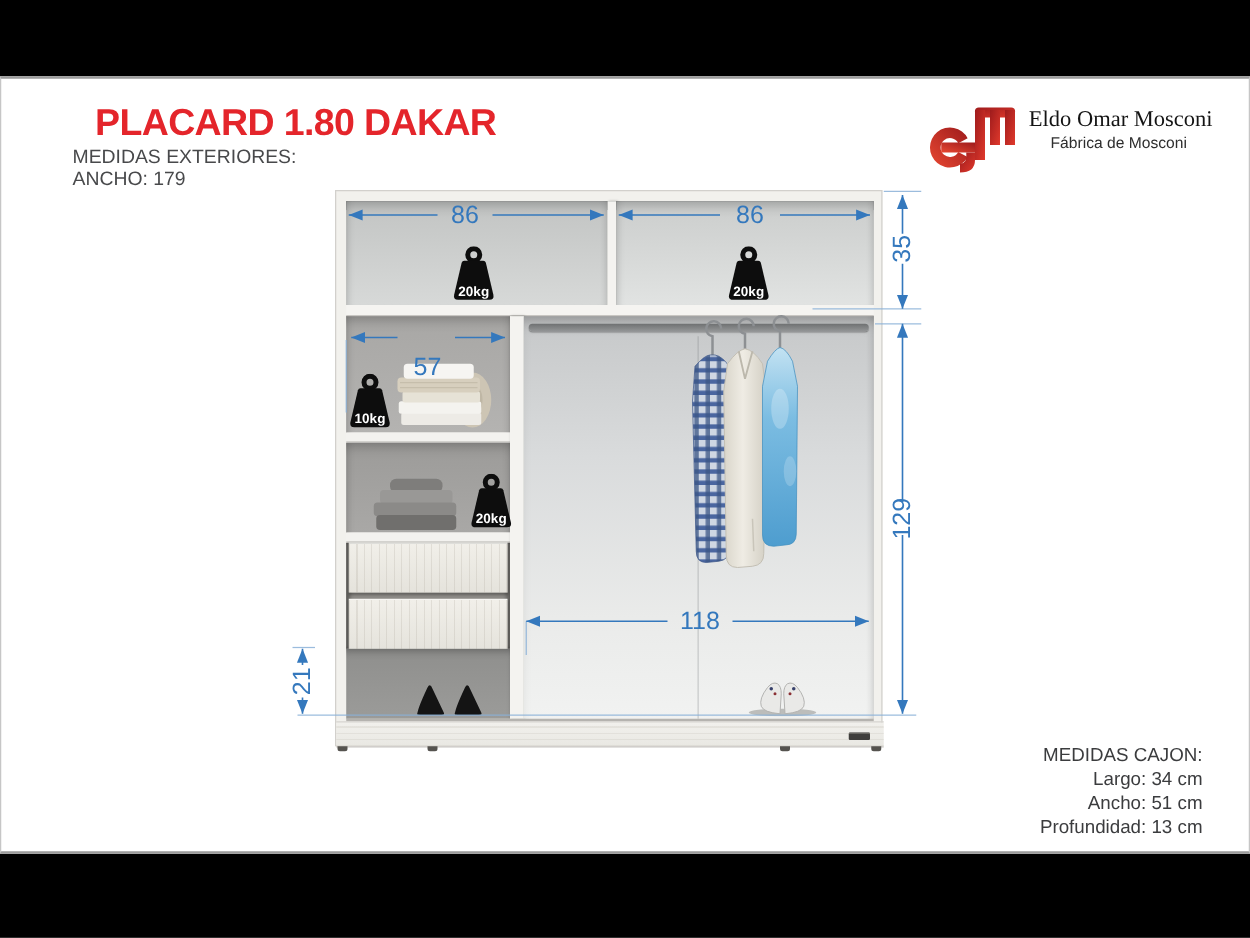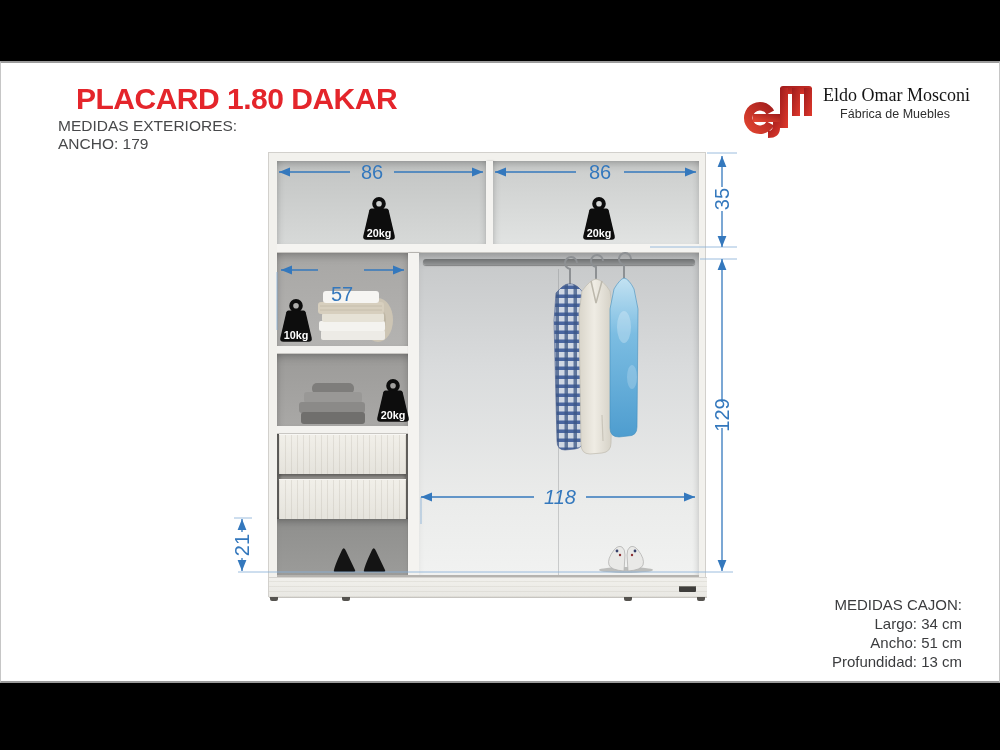--- a/index.html
+++ b/index.html
@@ -93,21 +93,21 @@
     <rect x="13" y="38" width="27" height="8" fill="url(#lgR)"></rect>
     <g fill="url(#lgR2)">
       <rect x="40" y="10" width="32" height="8" rx="3"></rect>
       <rect x="40" y="12" width="8" height="40"></rect>
       <path d="M40,46 v6 q0,10 -12,10 v-7 q6,0 5,-9 z"></path>
       <rect x="52" y="12" width="8" height="28"></rect>
       <rect x="64" y="12" width="8" height="28"></rect>
     </g>
   </svg>
   <div class="brand-name">Eldo Omar Mosconi</div>
-  <div class="brand-tag">Fábrica de Muebles</div>
+  <div class="brand-tag">Fábrica de Mosconi</div>
 
   <div class="wardrobe">
     <div class="abs topstrip"></div>
     <div class="abs comp top-left"></div>
     <div class="abs top-div"></div>
     <div class="abs comp top-right"></div>
     <div class="abs main-shelf"></div>
     <div class="abs comp col-s1"></div>
     <div class="abs board board1"></div>
     <div class="abs comp col-s2"></div>
@@ -249,21 +249,21 @@
       <line x1="242" y1="519" x2="242" y2="532" marker-start="url(#arr)"></line>
       <line x1="242" y1="558" x2="242" y2="571" marker-end="url(#arr)"></line>
     </g>
   </svg>
 
   <span class="dim-label" style="left:350px;top:161px;width:44px;">86</span>
   <span class="dim-label" style="left:578px;top:161px;width:44px;">86</span>
   <span class="dim-label rot" style="left:700px;top:188px;width:44px;">35</span>
   <span class="dim-label" style="left:320px;top:259px;width:44px;margin-top:24px;">57</span>
   <span class="dim-label rot" style="left:698px;top:404px;width:48px;">129</span>
-  <span class="dim-label" style="left:536px;top:486px;width:48px;font-style:italic;">118</span>
+  <span class="dim-label" style="left:536px;top:486px;width:48px;">118</span>
   <span class="dim-label rot" style="left:220px;top:534px;width:44px;">21</span>
 
   <div class="drawer-info">
     <div>MEDIDAS CAJON:</div>
     <div>Largo: 34 cm</div>
     <div>Ancho: 51 cm</div>
     <div>Profundidad: 13 cm</div>
   </div>
 </div>
 

